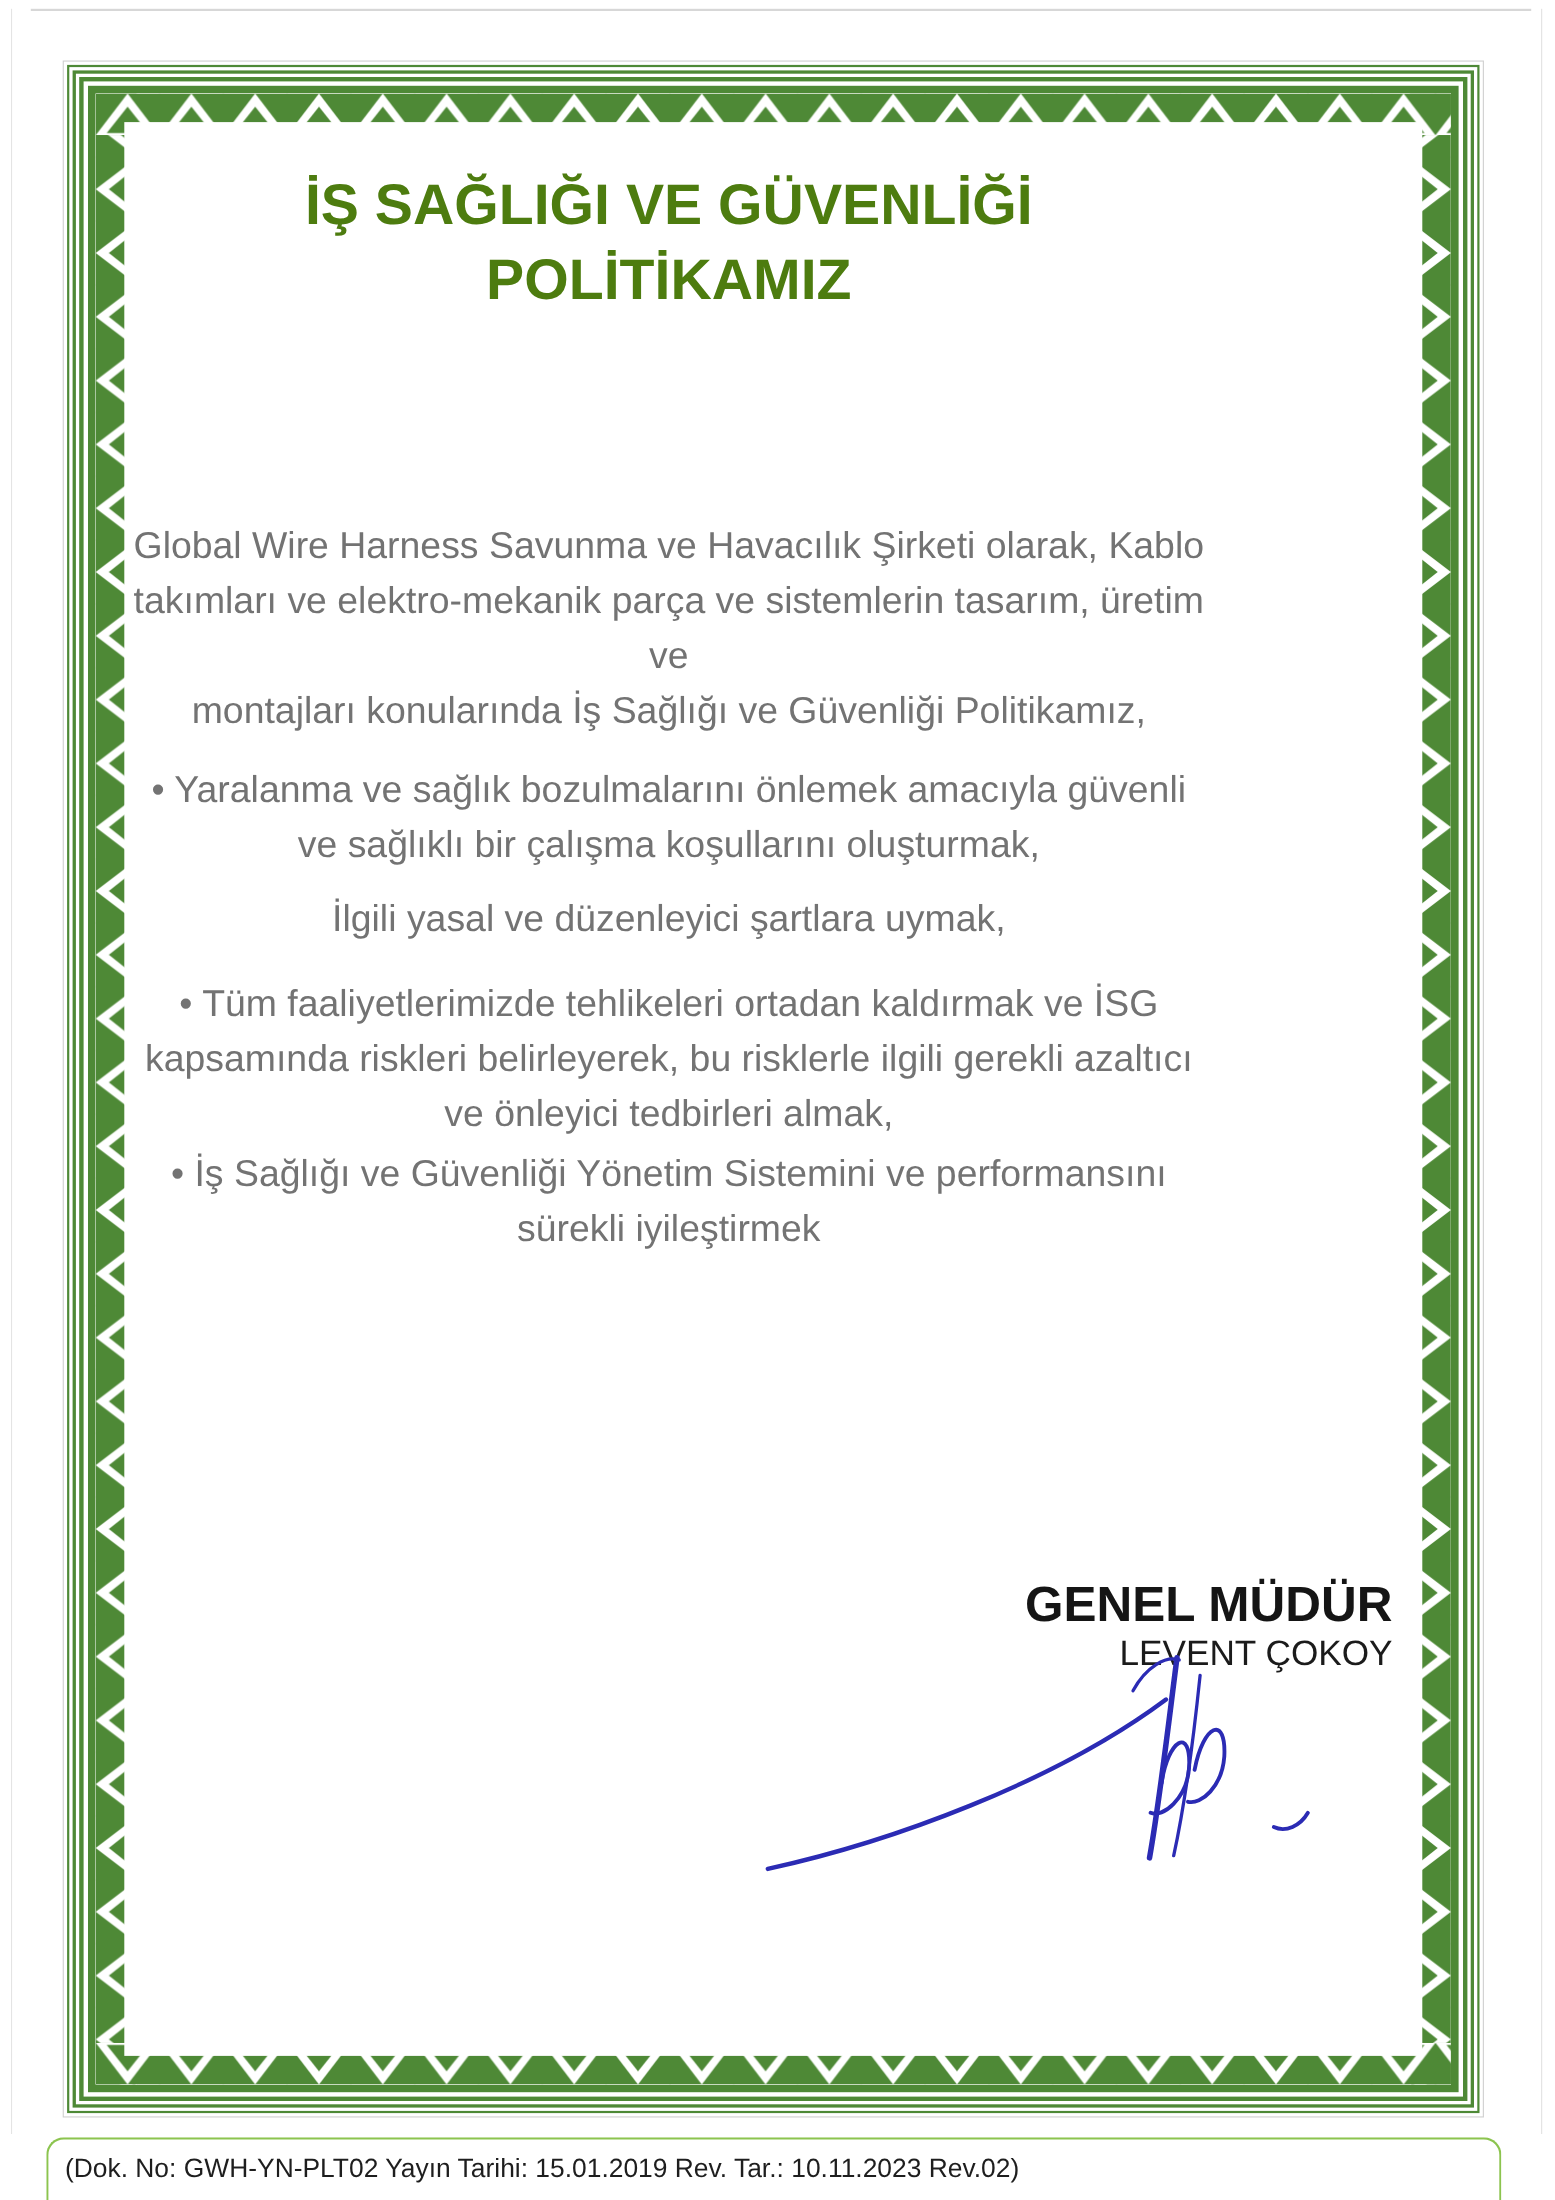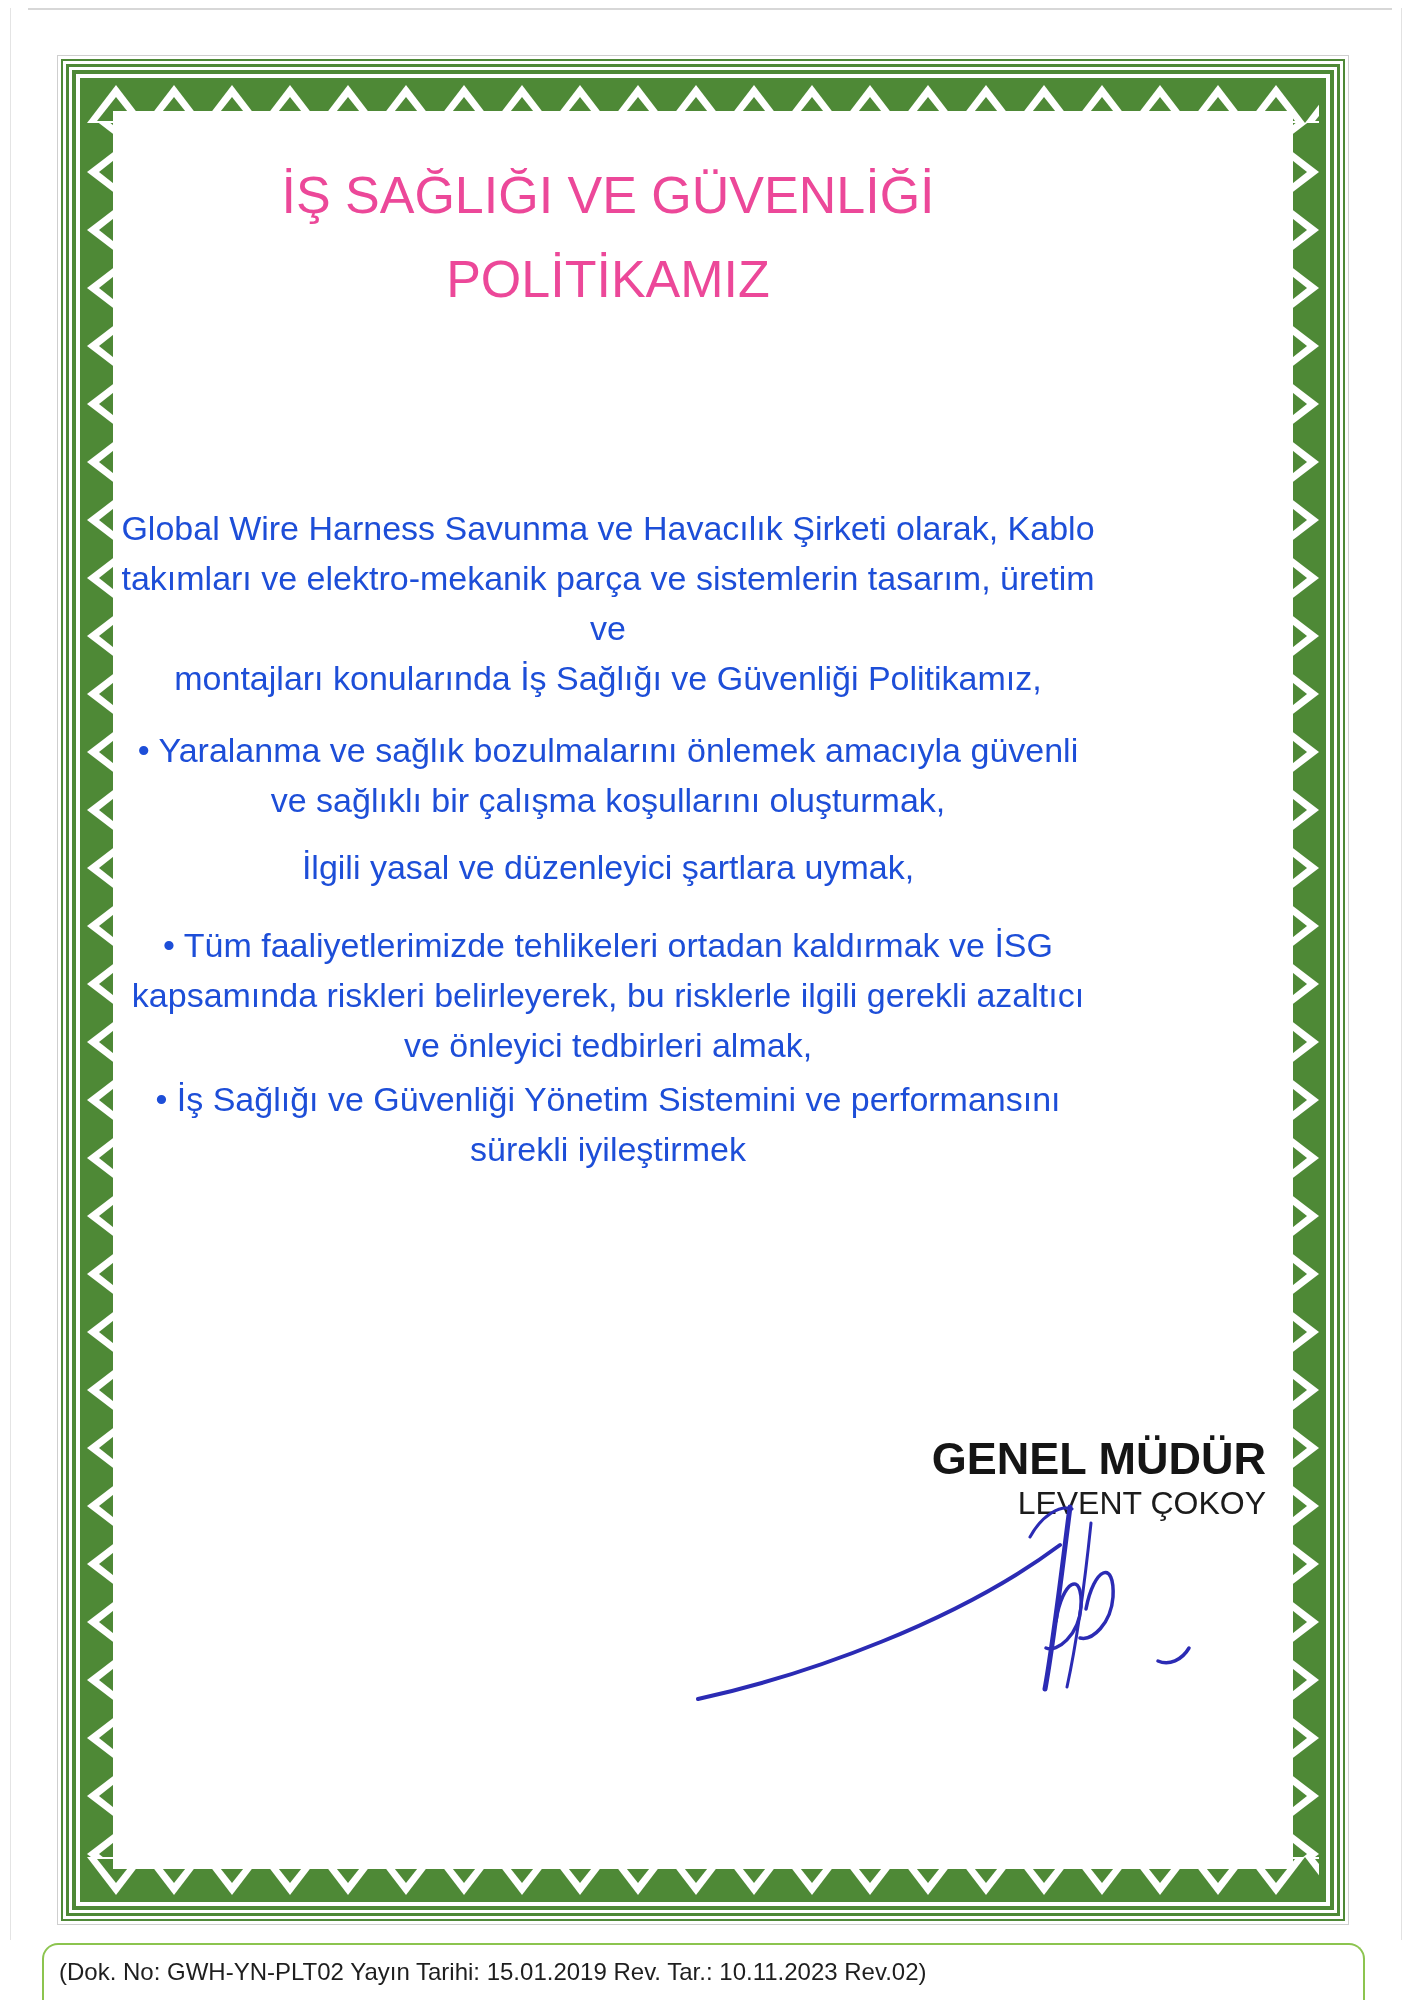--- a/index.html
+++ b/index.html
@@ -33,24 +33,24 @@
   .strip-right{top:0;bottom:0;right:0;width:38px;height:100%;}
 
   
   .sheet{position:absolute;left:26px;top:26px;right:26px;bottom:26px;
     background:#ffffff;}
 
   
   .textcol{position:absolute;left:0;top:0;width:990px;text-align:center;}
   .doc-title{
     margin:42px 0 182px 0;
-    font-size:52px;line-height:84px;font-weight:normal;color:#ec4899;
+    font-size:52px;line-height:68px;font-weight:bold;color:#4d7c0f;
     white-space:pre-line;letter-spacing:0px;
   }
-  .para{white-space:pre-line;font-size:34px;line-height:50px;margin:0;color:#1d4ed8;}
+  .para{white-space:pre-line;font-size:34px;line-height:50px;margin:0;color:#737373;}
   .para.intro{margin-bottom:22px;}
   .item-0{margin-bottom:17px;}
   .item-1{margin-bottom:28px;}
   .item-2{margin-bottom:4px;}
   .item-3{margin-bottom:2px;}
   .item-4{margin-bottom:0;}
 
   .sigblock{position:absolute;right:27px;top:1326px;text-align:right;}
   .sig-role{font-size:45px;line-height:44px;font-weight:bold;color:#151515;}
   .sig-name{font-size:32px;line-height:44px;color:#1b1b1b;}

